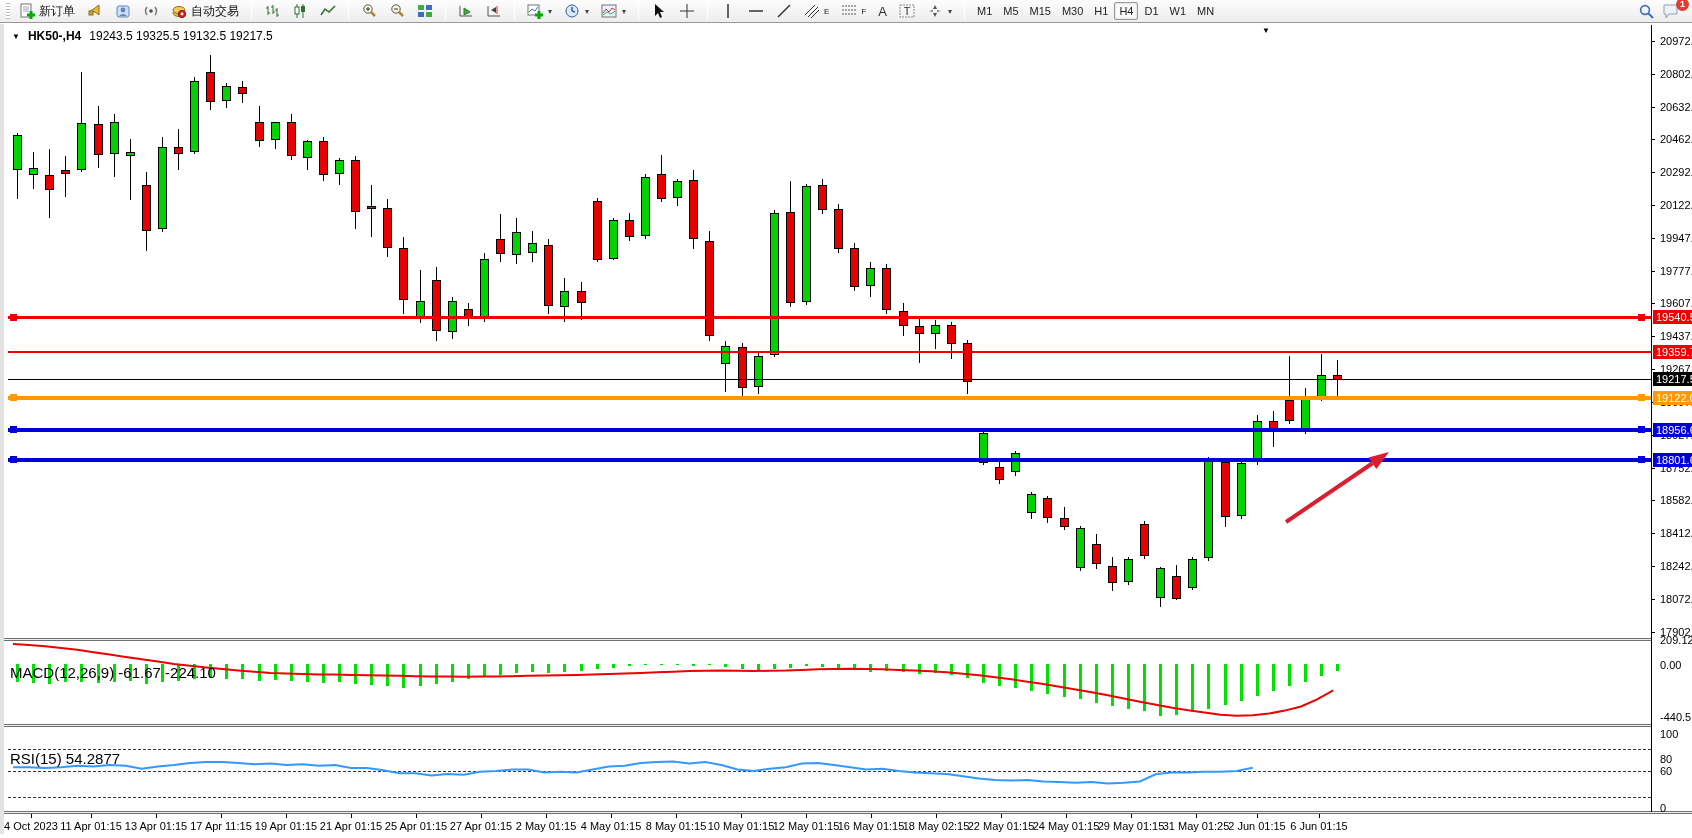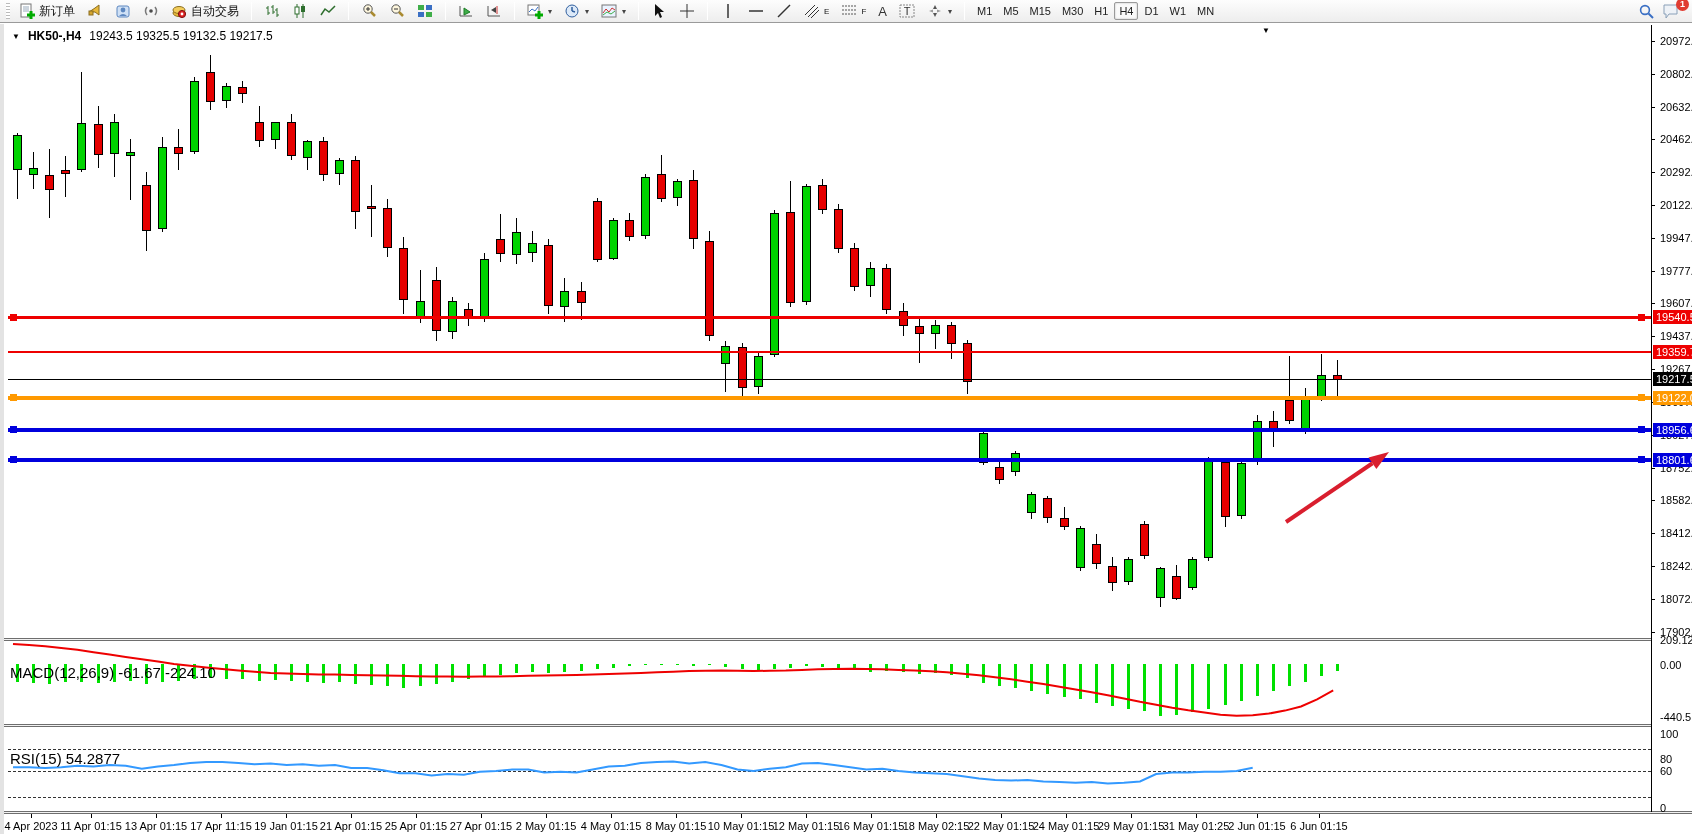--- a/index.html
+++ b/index.html
@@ -581,29 +581,29 @@
         <div class="price-tick" style="top: 635px; text-align: center;">0.00</div>
         <div class="price-tick" style="top: 687px;">-440.5</div>
         <div class="price-tick" style="top: 704px;">100</div>
         <div class="price-tick" style="top: 718.8px; margin-top: 10px;">80</div>
         <div class="price-tick" style="top: 741px;">60</div>
         <div class="price-tick" style="top: 766.9px; margin-left: 38px;">15</div>
         <div class="price-tick" style="top: 778px;">0</div>
       </div>
     <div id="time-axis" style="position:absolute;left:0;top:790px;width:1692px;height:22px;">
         <div class="dtickmark" style="left: 27px; top: 0px;"></div>
-        <div class="date-tick" style="left: 27px; top: 6px;">4 Apr 2023</div>
+        <div class="date-tick" style="left: 27px; top: 6px;">4 Oct 2023</div>
         <div class="dtickmark" style="left: 87px; top: 0px;"></div>
         <div class="date-tick" style="left: 87px; top: 6px;">11 Apr 01:15</div>
         <div class="dtickmark" style="left: 152px; top: 0px;"></div>
         <div class="date-tick" style="left: 152px; top: 6px;">13 Apr 01:15</div>
         <div class="dtickmark" style="left: 217px; top: 0px;"></div>
         <div class="date-tick" style="left: 217px; top: 6px;">17 Apr 11:15</div>
         <div class="dtickmark" style="left: 282px; top: 0px;"></div>
-        <div class="date-tick" style="left: 282px; top: 6px;">19 Jan 01:15</div>
+        <div class="date-tick" style="left: 282px; top: 6px;">19 Apr 01:15</div>
         <div class="dtickmark" style="left: 347px; top: 0px;"></div>
         <div class="date-tick" style="left: 347px; top: 6px;">21 Apr 01:15</div>
         <div class="dtickmark" style="left: 412px; top: 0px;"></div>
         <div class="date-tick" style="left: 412px; top: 6px;">25 Apr 01:15</div>
         <div class="dtickmark" style="left: 477px; top: 0px;"></div>
         <div class="date-tick" style="left: 477px; top: 6px;">27 Apr 01:15</div>
         <div class="dtickmark" style="left: 542px; top: 0px;"></div>
         <div class="date-tick" style="left: 542px; top: 6px;">2 May 01:15</div>
         <div class="dtickmark" style="left: 607px; top: 0px;"></div>
         <div class="date-tick" style="left: 607px; top: 6px;">4 May 01:15</div>

